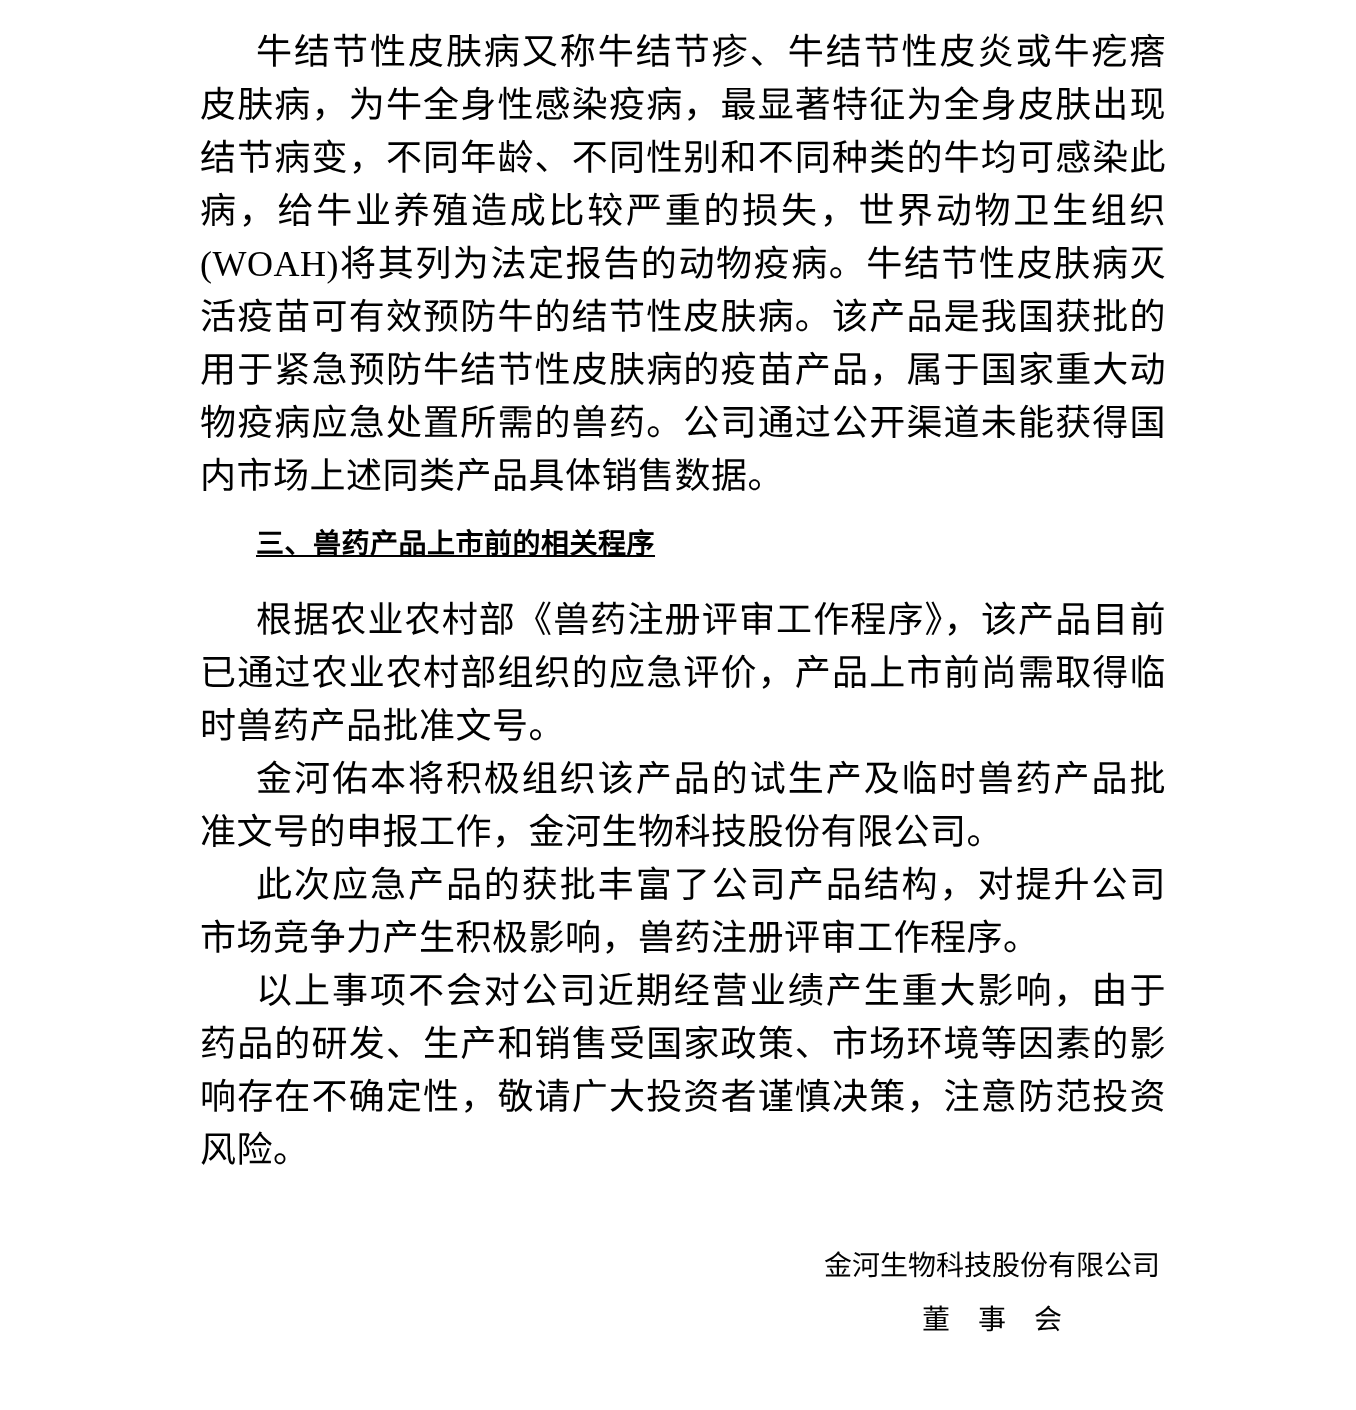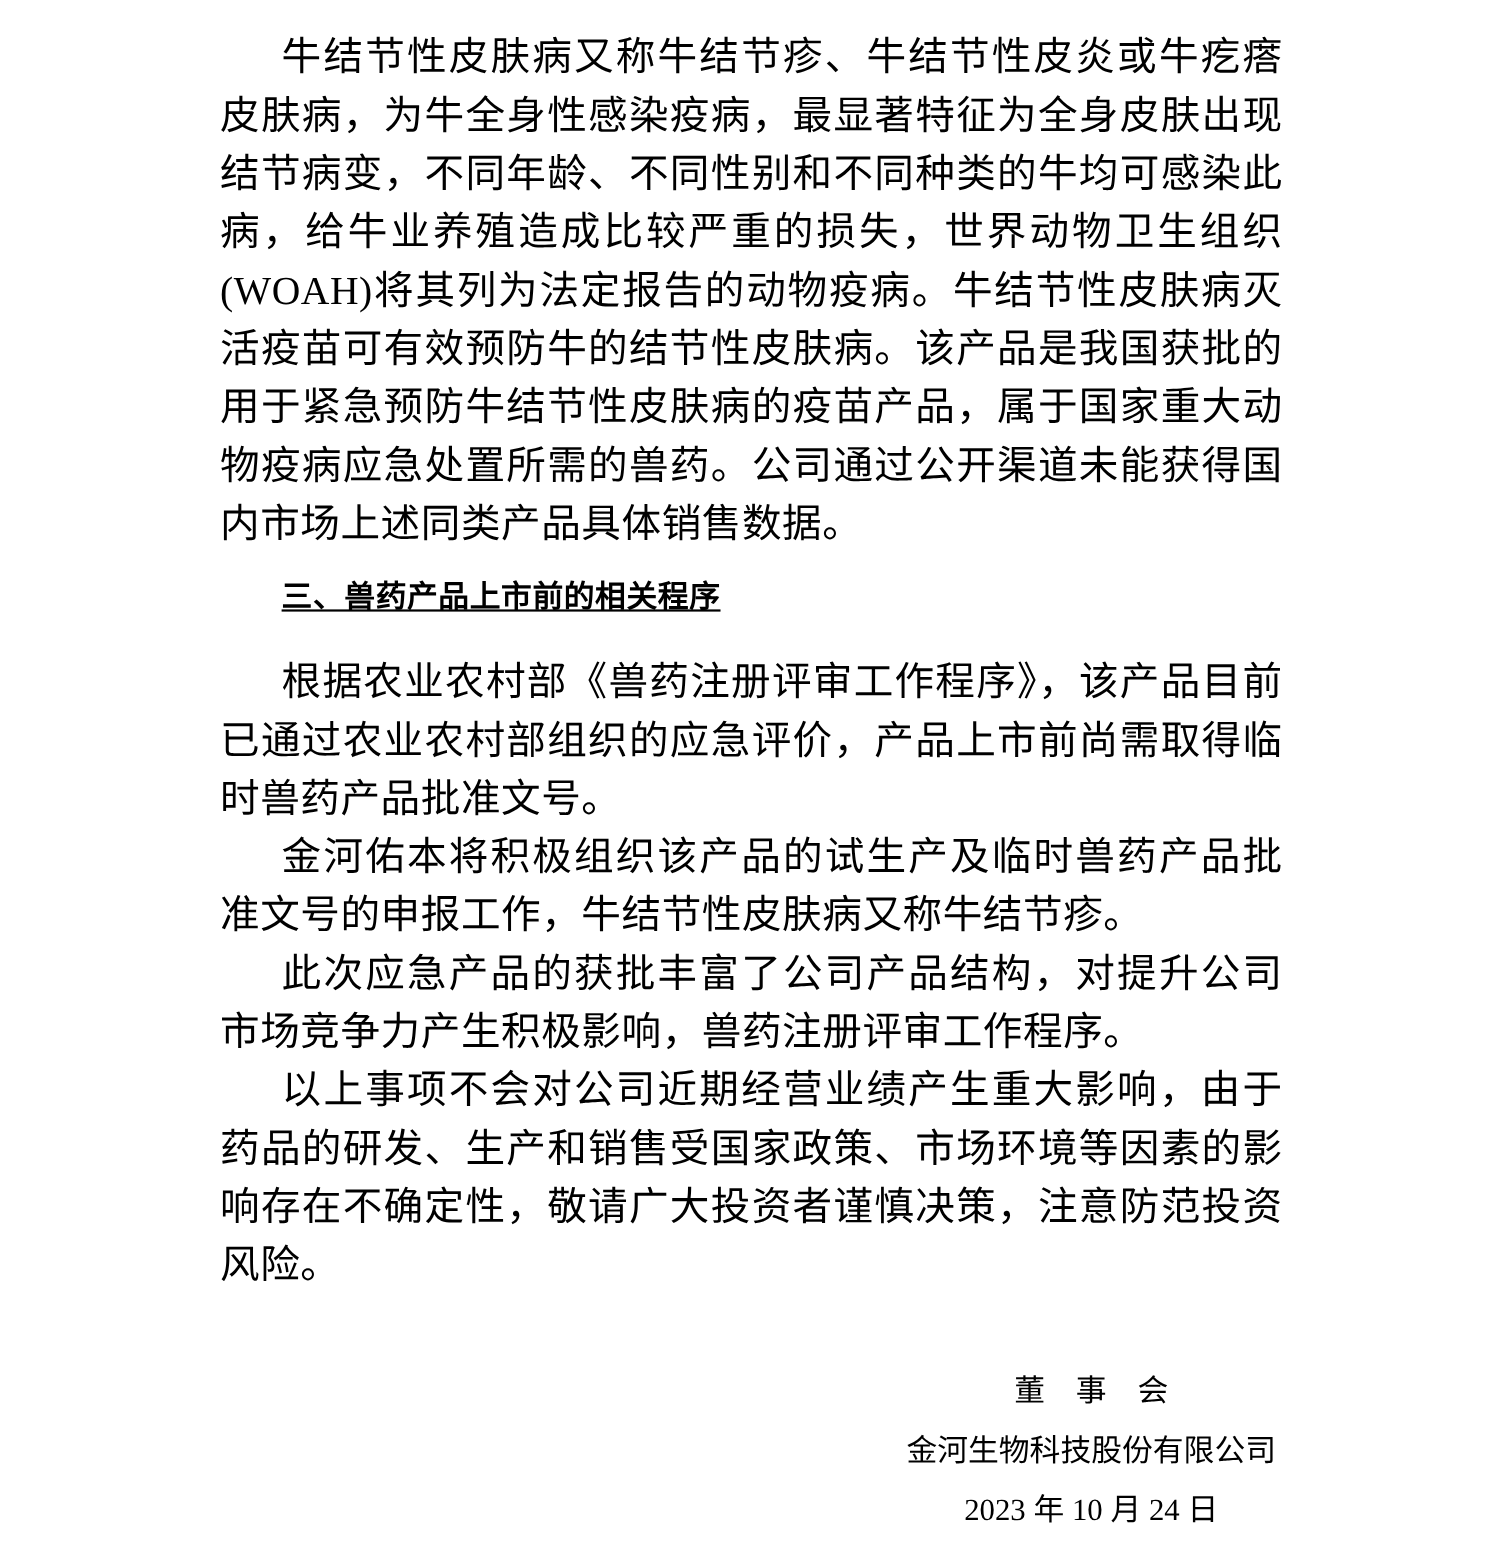--- a/index.html
+++ b/index.html
@@ -63,30 +63,29 @@
 
 <div class="page">
   <div class="content">
 
     <p class="body-para">牛结节性皮肤病又称牛结节疹、牛结节性皮炎或牛疙瘩皮肤病，为牛全身性感染疫病，最显著特征为全身皮肤出现结节病变，不同年龄、不同性别和不同种类的牛均可感染此病，给牛业养殖造成比较严重的损失，世界动物卫生组织(WOAH)将其列为法定报告的动物疫病。牛结节性皮肤病灭活疫苗可有效预防牛的结节性皮肤病。该产品是我国获批的用于紧急预防牛结节性皮肤病的疫苗产品，属于国家重大动物疫病应急处置所需的兽药。公司通过公开渠道未能获得国内市场上述同类产品具体销售数据。</p>
 
     <h2 class="section-heading">三、兽药产品上市前的相关程序</h2>
 
     <p class="body-para">根据农业农村部《兽药注册评审工作程序》，该产品目前已通过农业农村部组织的应急评价，产品上市前尚需取得临时兽药产品批准文号。</p>
 
-    <p class="body-para">金河佑本将积极组织该产品的试生产及临时兽药产品批准文号的申报工作，牛结节性皮肤病又称牛结节疹。</p>
+    <p class="body-para">金河佑本将积极组织该产品的试生产及临时兽药产品批准文号的申报工作，金河生物科技股份有限公司。</p>
 
 
     <p class="body-para">此次应急产品的获批丰富了公司产品结构，对提升公司市场竞争力产生积极影响，兽药注册评审工作程序。</p>
 
     <p class="body-para">以上事项不会对公司近期经营业绩产生重大影响，由于药品的研发、生产和销售受国家政策、市场环境等因素的影响存在不确定性，敬请广大投资者谨慎决策，注意防范投资风险。</p>
 
 
     <div class="signature">
       <div class="sig-inner">
+        <div class="sig-line">金河生物科技股份有限公司</div>
         <div class="sig-line">董　事　会</div>
-        <div class="sig-line">金河生物科技股份有限公司</div>
-        <div class="sig-line">2023 年 10 月 24 日</div>
       </div>
     </div>
 
   </div>
 </div>
 
 </body></html>

